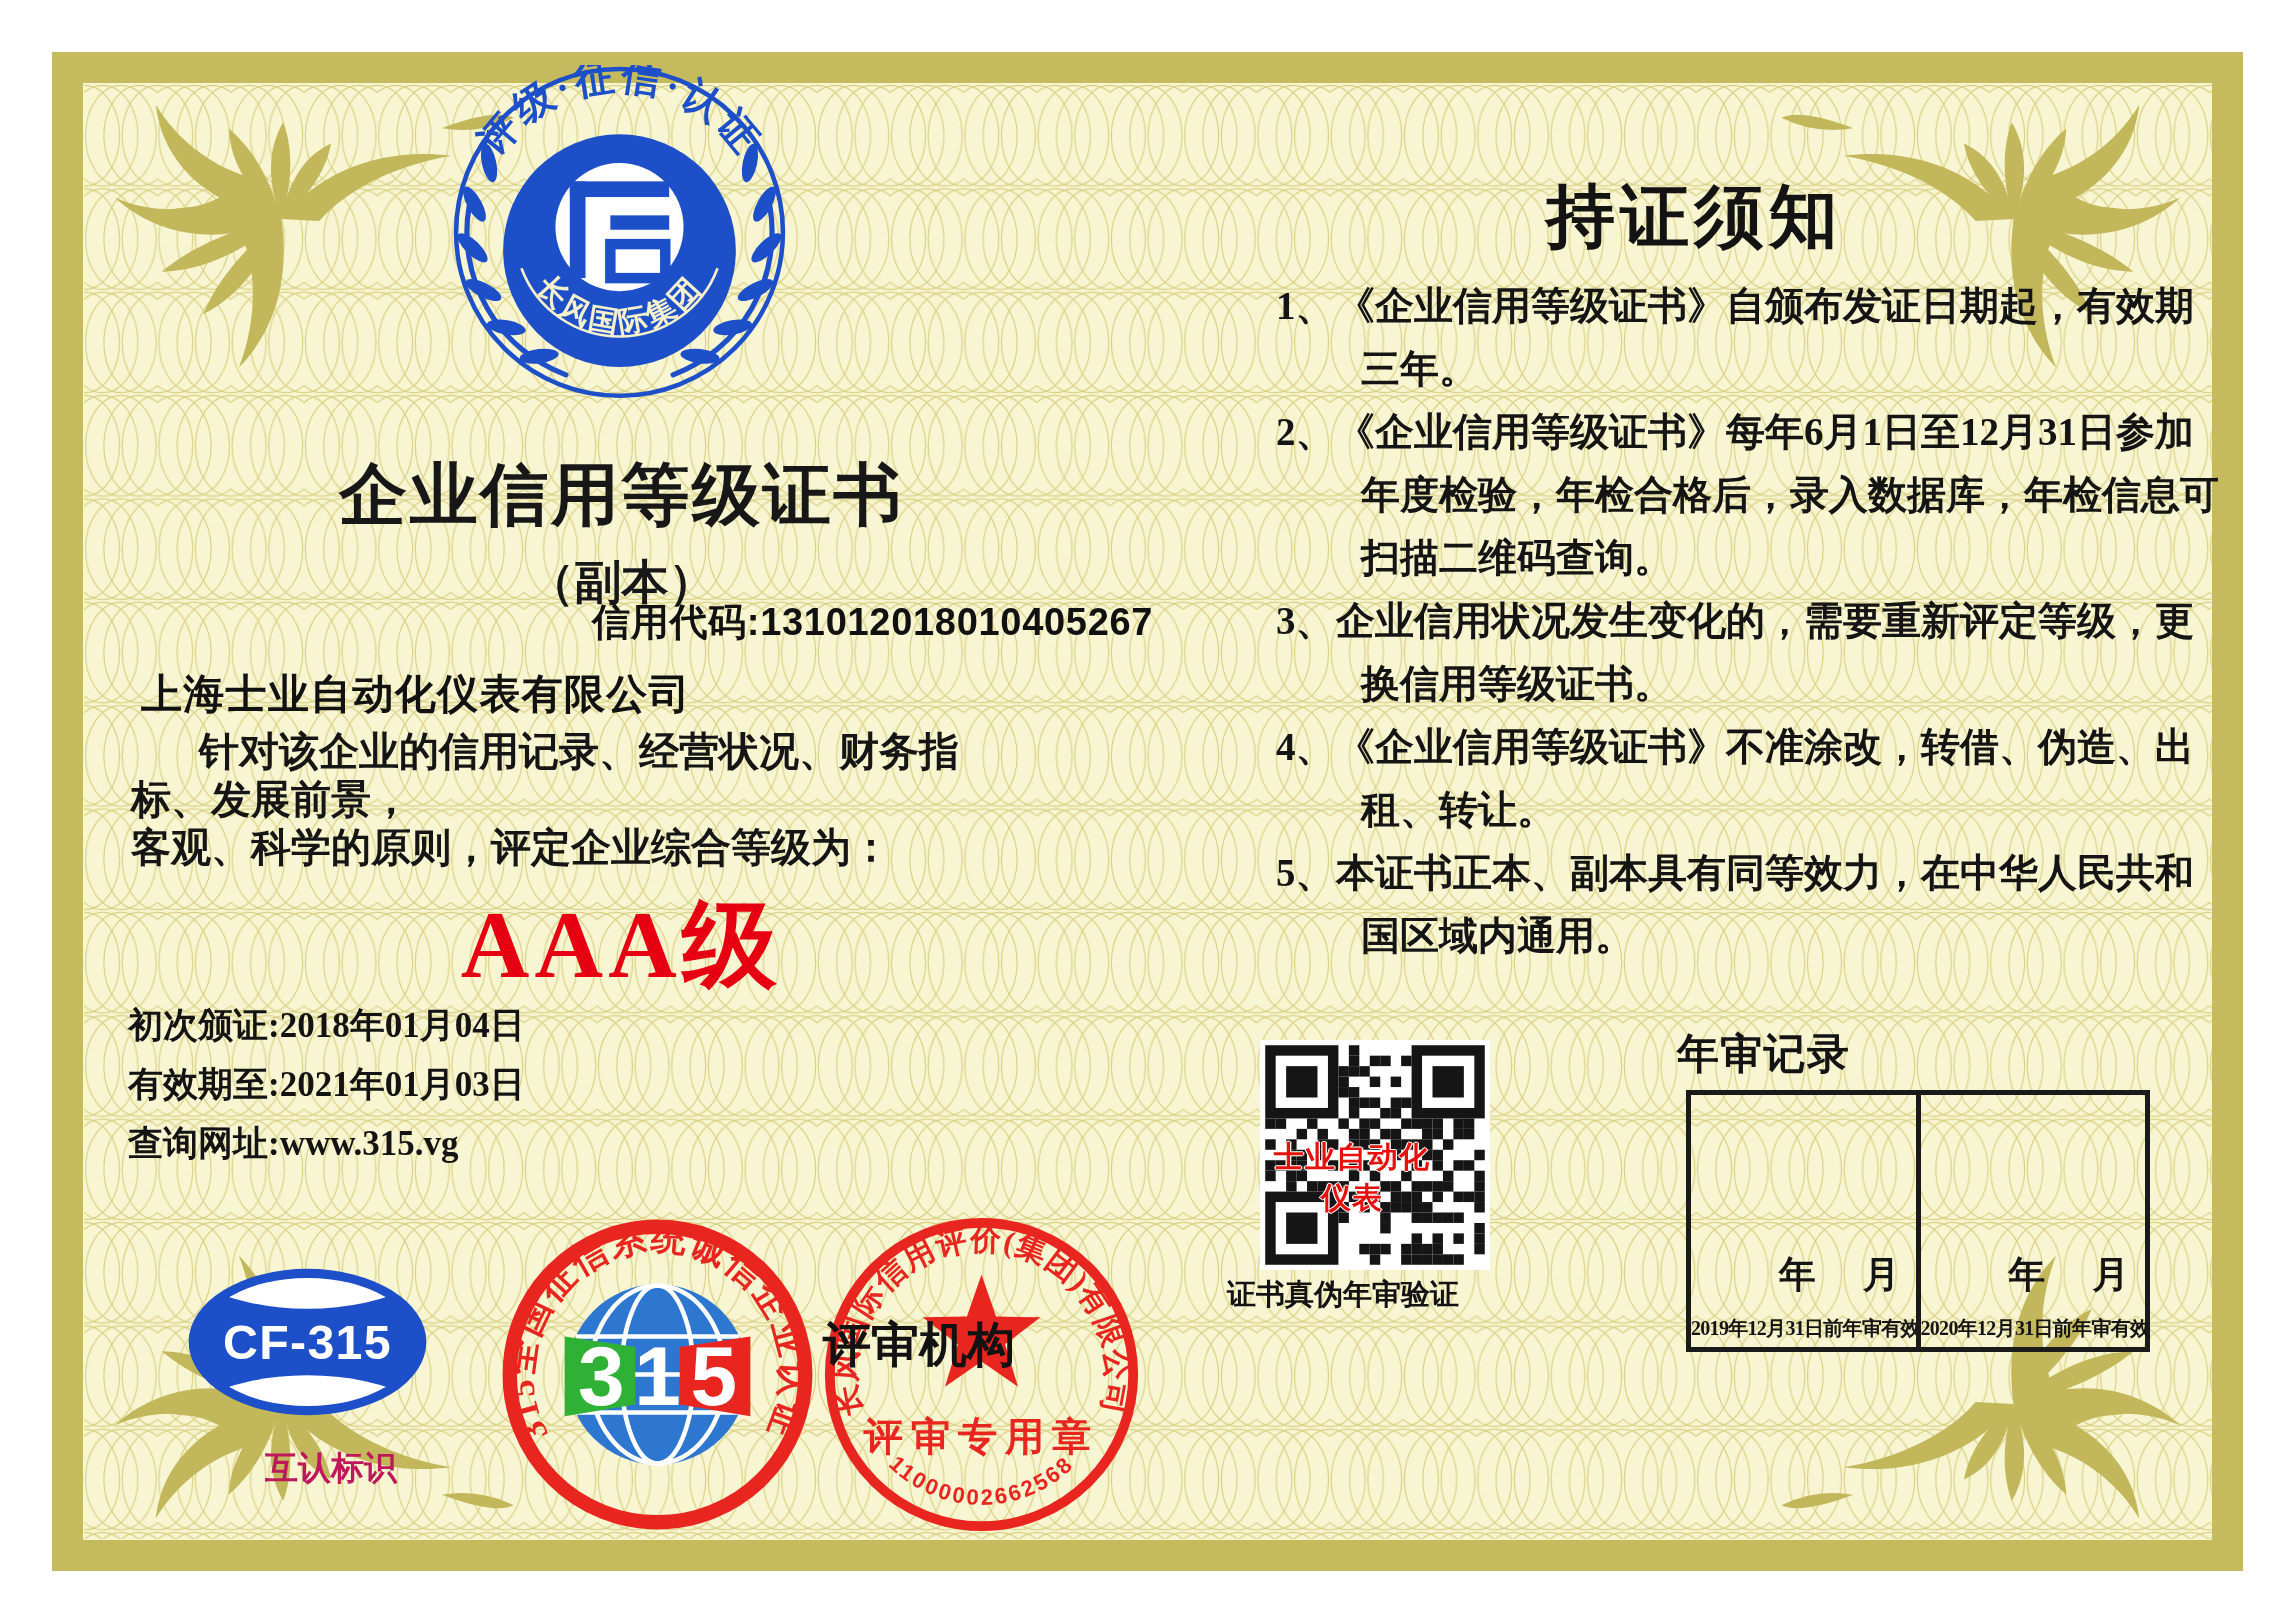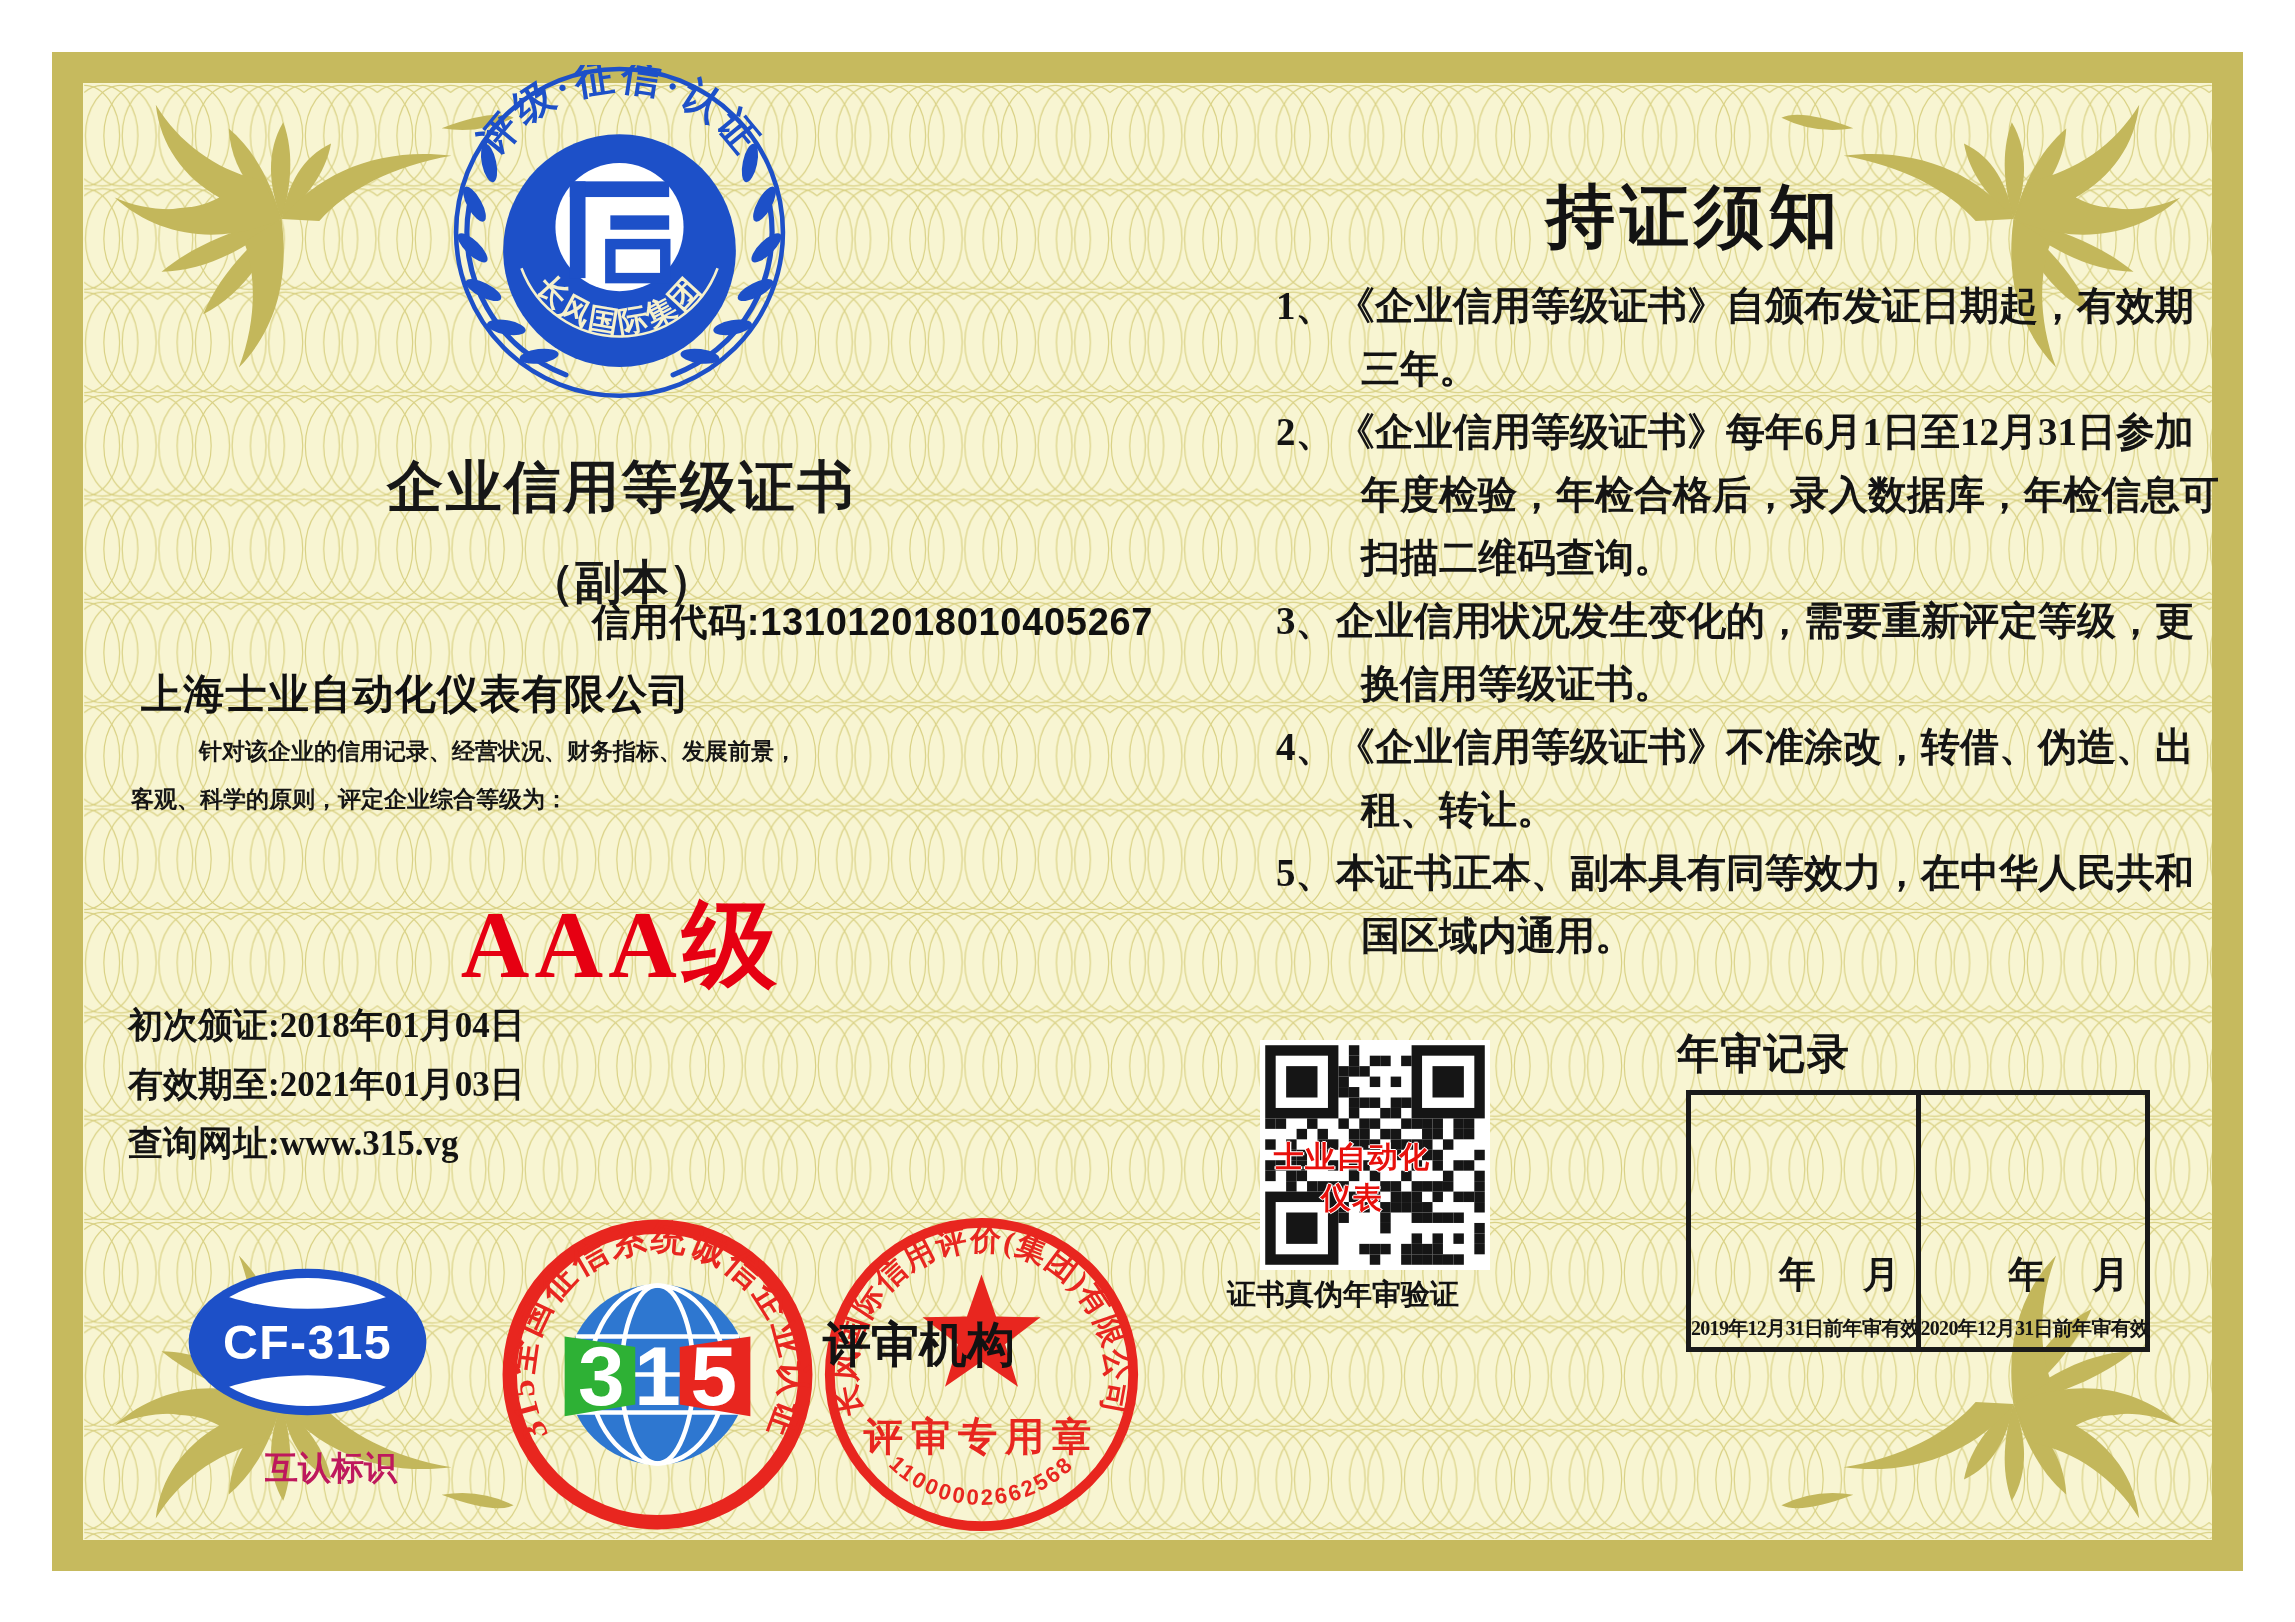--- a/index.html
+++ b/index.html
@@ -8,27 +8,27 @@
   .abs{position:absolute;}
   .serif{font-family:"Liberation Serif","DejaVu Serif",serif;}
   .hei{font-family:"Liberation Sans","DejaVu Sans",sans-serif;}
   .cert-frame{position:absolute;left:52px;top:52px;right:52px;bottom:52px;
               border:31px solid #c6ba5e;background:#f8f5d2;}
   .guilloche{position:absolute;left:84px;top:84px;}
   .corner{position:absolute;width:432px;height:314px;}
   .corner.tr{transform:scaleX(-1);}
   .corner.bl{transform:scaleY(-1);}
   .corner.br{transform:scale(-1,-1);}
-  .cert-title{left:196px;top:450px;width:851px;text-align:center;font-size:56px;
+  .cert-title{left:196px;top:450px;width:851px;text-align:center;font-size:68px;
               font-weight:900;color:#171717;letter-spacing:2.6px;}
   .cert-subtitle{left:196px;top:551px;width:851px;text-align:center;font-size:47px;
               font-weight:700;color:#171717;}
   .credit-code{left:592px;top:597px;font-size:38px;font-weight:900;color:#111;letter-spacing:0.7px;}
   .company{left:141px;top:667px;font-size:41px;font-weight:900;color:#111;letter-spacing:1.3px;}
-  .para{left:131px;top:728px;width:900px;font-size:23px;font-weight:700;color:#151515;
+  .para{left:131px;top:728px;width:900px;font-size:40px;font-weight:700;color:#151515;
         line-height:48px;}
   .para .indent{text-indent:68px;}
   .grade{left:196px;top:882px;width:851px;text-align:center;font-size:95px;font-weight:900;
          color:#e60012;letter-spacing:5.2px;}
   .fields{left:128px;top:996px;font-size:35px;font-weight:900;color:#131313;line-height:59px;}
   .mutual{left:200px;top:1446px;width:262px;text-align:center;font-size:33px;font-weight:900;color:#be185d;}
   .reviewer{left:823px;top:1313px;width:262px;text-align:left;font-size:48px;font-weight:700;color:#121212;z-index:7;}
   .qr-wrap{left:1260px;top:1040px;width:230px;height:230px;z-index:4;}
   .qr-overlay{left:1260px;top:1137px;width:184px;text-align:center;font-size:30px;font-weight:900;
       color:#e8100c;z-index:5;letter-spacing:1.3px;

